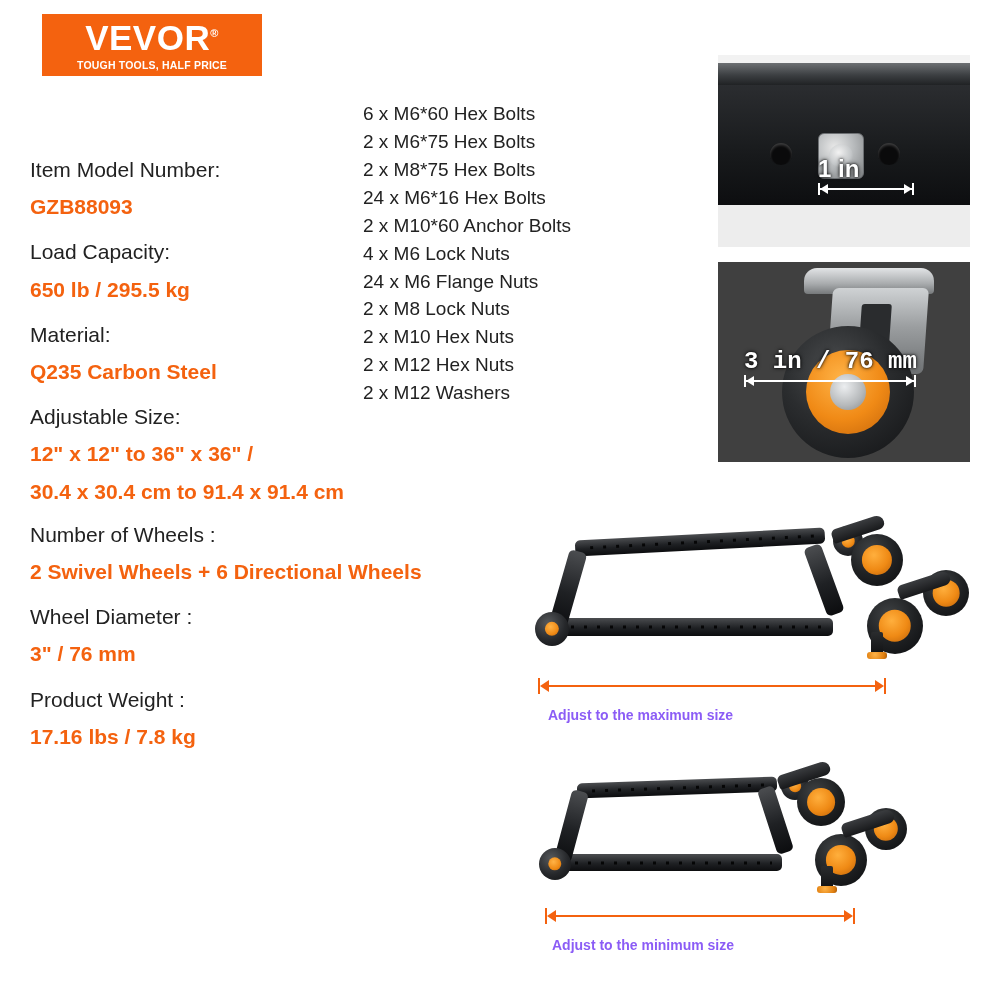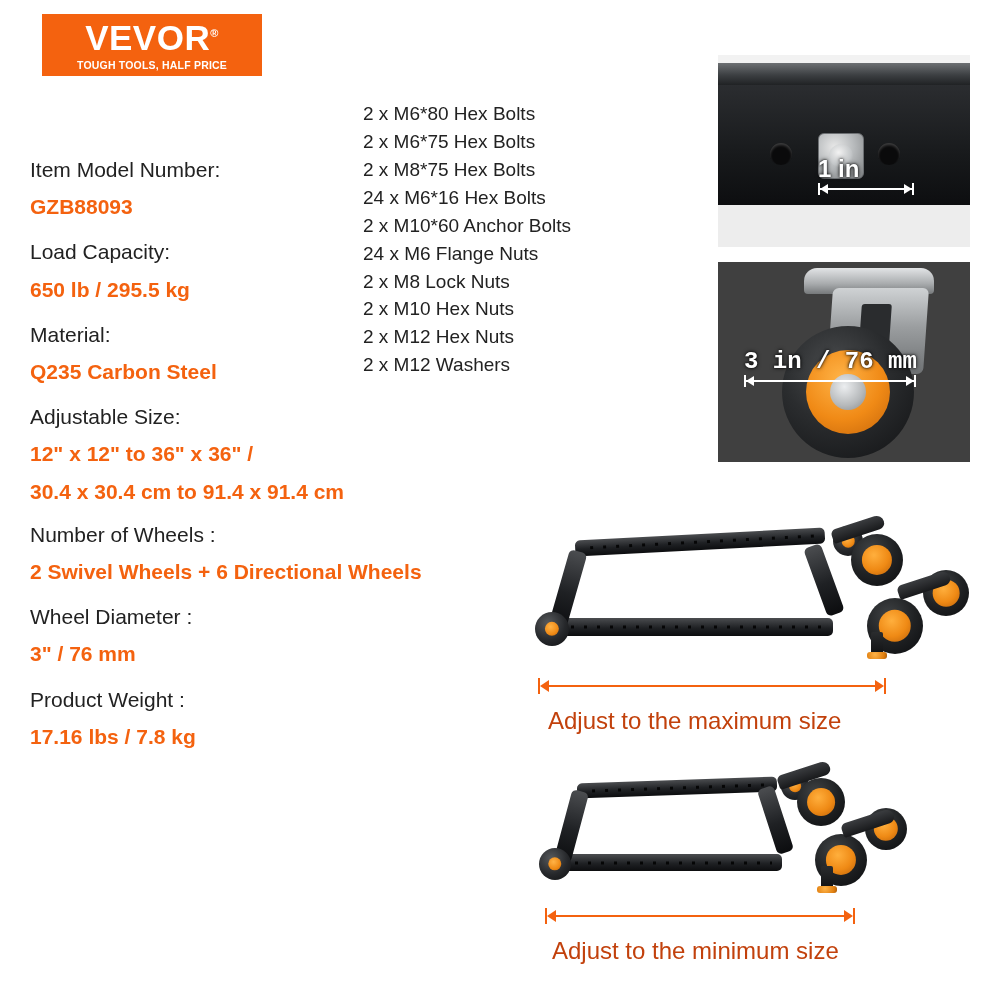--- a/index.html
+++ b/index.html
@@ -370,23 +370,23 @@
     top: 2px;
     width: 0; height: 0;
     border-top: 6px solid transparent;
     border-bottom: 6px solid transparent;
   }
   .measure .mhead-l { left: 2px; border-right: 9px solid #f4620f; }
   .measure .mhead-r { right: 2px; border-left: 9px solid #f4620f; }
 
   .caption {
     position: absolute;
-    font-size: 24px;
-    font-weight: normal;
-    color: #c2410c;
+    font-size: 14px;
+    font-weight: bold;
+    color: #8b5cf6;
     white-space: nowrap;
   }
 </style>
 </head>
 <body>
 
 <div class="page">
 
   <div class="logo-box">
     <div class="logo-word"><span>VEVOR</span><span class="logo-reg">®</span></div>
@@ -414,25 +414,26 @@
 
     <p class="spec-label">Wheel Diameter :</p>
     <p class="spec-value">3" / 76 mm</p>
 
     <p class="spec-label">Product Weight :</p>
     <p class="spec-value">17.16 lbs / 7.8 kg</p>
   </div>
 
   <div class="pkg">
     <ul class="pkg-list">
-      <li>2 x M6*80 Hex Bolts</li>
+      <li>6 x M6*60 Hex Bolts</li>
       <li>2 x M6*75 Hex Bolts</li>
       <li>2 x M8*75 Hex Bolts</li>
       <li>24 x M6*16 Hex Bolts</li>
       <li>2 x M10*60 Anchor Bolts</li>
+      <li>4 x M6 Lock Nuts</li>
       <li>24 x M6 Flange Nuts</li>
       <li>2 x M8 Lock Nuts</li>
       <li>2 x M10 Hex Nuts</li>
       <li>2 x M12 Hex Nuts</li>
       <li>2 x M12 Washers</li>
     </ul>
   </div>
 
   <div class="photo-rail">
     <div class="rail-bar-top"></div>

